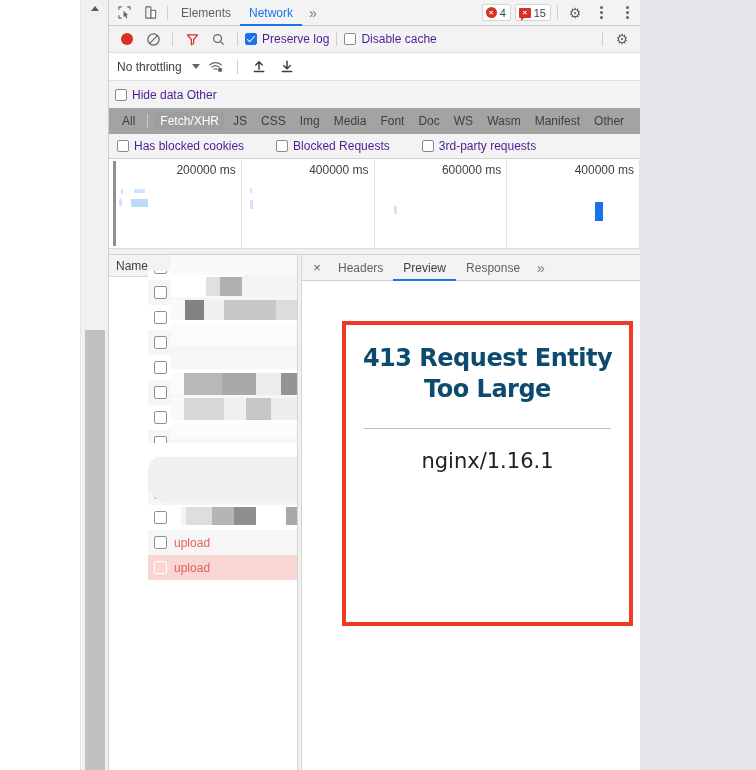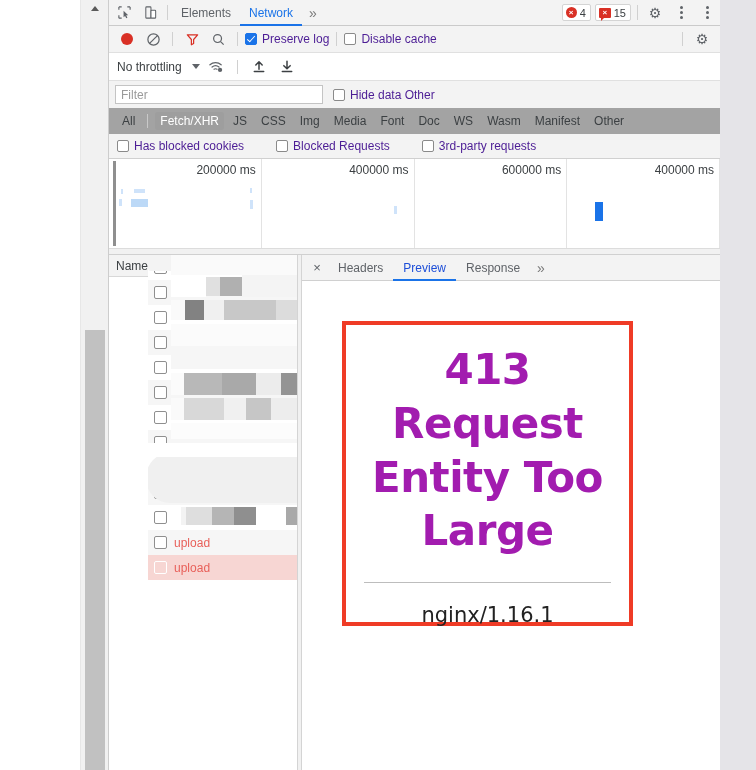--- a/index.html
+++ b/index.html
@@ -26,21 +26,21 @@
   }
   .host-scrollbar .sb-arrow i {
     display: block; width: 0; height: 0;
     border-left: 4px solid transparent; border-right: 4px solid transparent;
     border-bottom: 5px solid #5a5a5a;
   }
   .host-scrollbar .sb-thumb { position: absolute; left: 4px; top: 330px; width: 20px; height: 440px; background: #c1c1c1; }
 
   
   .devtools {
-    position: absolute; left: 108px; top: 0; width: 612px; height: 770px;
+    position: absolute; left: 108px; top: 0; width: 532px; height: 770px;
     background: #ffffff; border-left: 1px solid #cdcdcd;
     display: flex; flex-direction: column;
     font-size: 12px; color: #3c4043;
   }
 
   
   .tabstrip {
     height: 26px; min-height: 26px; background: #f3f3f3;
     border-bottom: 1px solid #cacaca;
     display: flex; align-items: stretch; padding-left: 2px;
@@ -199,33 +199,33 @@
     display: flex; align-items: stretch; padding-left: 4px;
   }
   .close-x {
     width: 22px; display: flex; align-items: center; justify-content: center;
     color: #5f6368; font-size: 13px; cursor: pointer;
   }
   .dtab {
     display: flex; align-items: center; padding: 0 10px; font-size: 12px; color: #5f6368;
     cursor: pointer; position: relative; white-space: nowrap;
   }
-  .dtab.active { color: #1d4ed8; }
+  .dtab.active { color: #404040; }
   .dtab.active::after { content: ""; position: absolute; left: 0; right: 0; bottom: -1px; height: 2px; background: #1a73e8; }
   .dtab.more { font-size: 14px; color: #7a7a7a; padding: 0 7px; }
 
   .detail-body { flex: 1; position: relative; background: #fff; overflow: hidden; }
   .annot-box {
     position: absolute; left: 40px; top: 40px; width: 291px; height: 305px;
     border: 4px solid #ef3b26; background: #fff;
   }
   .err-page { padding: 18px 14px 0 14px; text-align: center; }
   .err-title {
-    font-family: "DejaVu Sans", sans-serif; font-weight: bold; font-size: 42px;
-    line-height: 1.28; color: #a21caf; letter-spacing: -0.5px;
+    font-family: "DejaVu Sans", sans-serif; font-weight: bold; font-size: 24px;
+    line-height: 1.28; color: #0c4a6e; letter-spacing: -0.5px;
   }
   .err-hr { border: none; border-top: 1px solid #bdbdbd; margin: 24px 4px 0 4px; }
   .err-server {
     font-family: "DejaVu Sans", sans-serif; font-size: 21px; color: #222; text-align: center;
     margin-top: 20px;
   }
   svg { display: block; }
 </style>
 </head>
 <body>
@@ -346,21 +346,20 @@
       </div>
       <div class="icon-btn">
         <svg width="14" height="15" viewBox="0 0 14 16">
           <path d="M7 2.5v8M7 10.5L3.6 7.1M7 10.5l3.4-3.4" stroke="#3c4043" stroke-width="1.6" fill="none" stroke-linecap="round"></path>
           <line x1="2" y1="13.3" x2="12" y2="13.3" stroke="#3c4043" stroke-width="1.6" stroke-linecap="round"></line>
         </svg>
       </div>
     </div>
 
     <div class="filter-row">
-      <input class="filter-input" type="text" placeholder="Filter" style="">
       <label class="cb-label">
         <span class="cb"></span>
         <span>Hide data Other</span>
       </label>
     </div>
 
     <div class="type-row">
       <div class="type-chip">All</div>
       <div class="type-divider"></div>
       <div class="type-chip active">Fetch/XHR</div>

